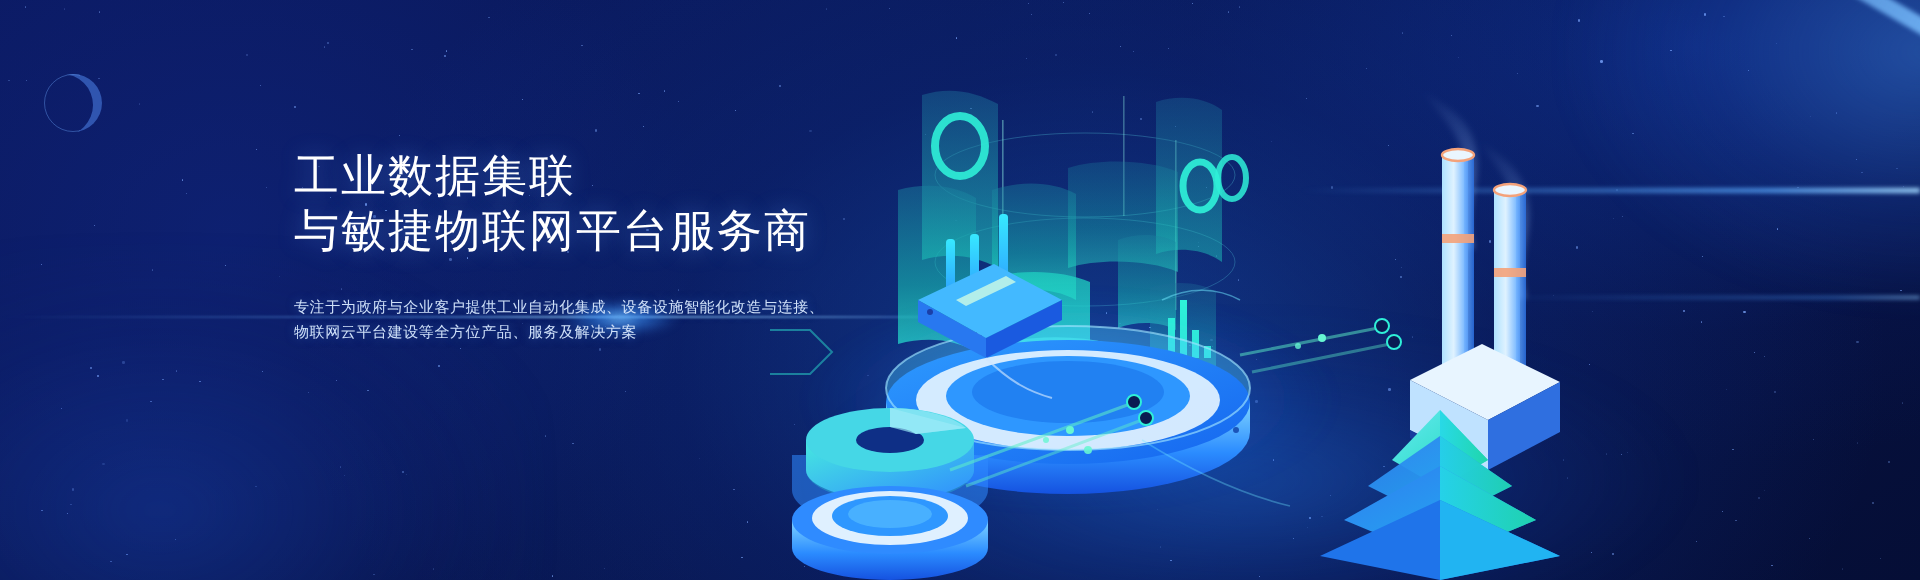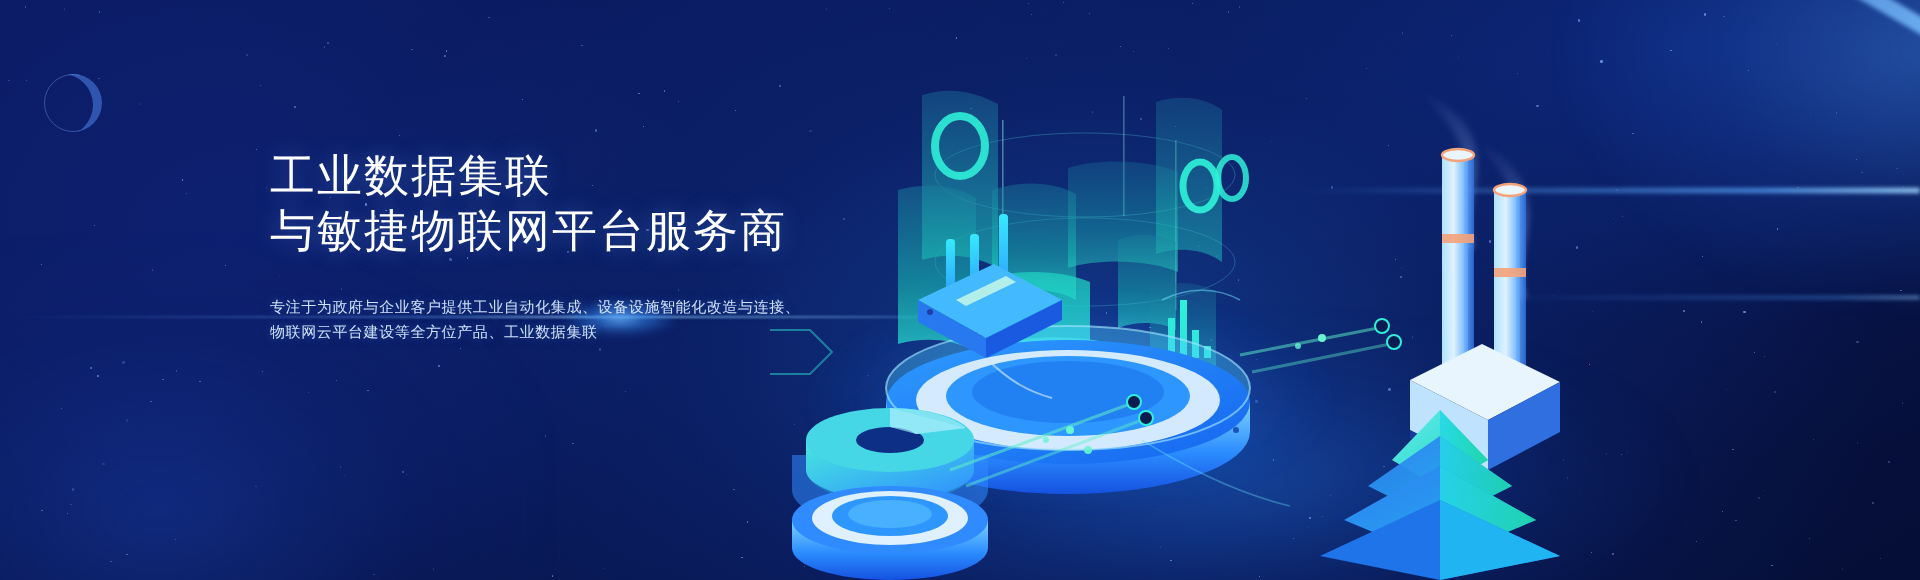--- a/index.html
+++ b/index.html
@@ -67,21 +67,21 @@
   }
 
   
   .ground {
     position:absolute; left:820px; top:330px; width:860px; height:300px;
     background:radial-gradient(ellipse at 50% 50%, rgba(40,130,255,0.30) 0%, rgba(25,80,200,0.12) 45%, rgba(10,30,100,0) 72%);
     filter:blur(20px); pointer-events:none;
   }
 
   
-  .copy { position:absolute; left:270px; top:148px; width:620px; }
+  .copy { position:absolute; left:294px; top:148px; width:620px; }
   .headline {
     color:#ffffff; font-size:45px; line-height:55px; letter-spacing:2px;
     font-weight:400; white-space:nowrap;
     text-shadow:0 0 22px rgba(90,160,255,0.45);
   }
   .subcopy {
     margin-top:36px; color:#cfe0f8; font-size:15px; line-height:25px;
     letter-spacing:0.6px; font-weight:400; white-space:nowrap;
     text-shadow:0 0 10px rgba(60,120,220,0.5);
   }
@@ -355,21 +355,21 @@
   <div class="ray-h2"></div>
   <div class="left-glow"></div>
   <div class="ground"></div>
   <div class="hline"></div>
   <div class="glow-dot"></div>
 
   <div class="copy">
     <div class="headline">工业数据集联</div>
     <div class="headline">与敏捷物联网平台服务商</div>
     <div class="subcopy">专注于为政府与企业客户提供工业自动化集成、设备设施智能化改造与连接、</div>
-    <div class="subcopy" style="margin-top:0">物联网云平台建设等全方位产品、工业数据集联</div>
+    <div class="subcopy" style="margin-top:0">物联网云平台建设等全方位产品、服务及解决方案</div>
   </div>
 
   <div class="art">
     <svg width="1000" height="580" viewBox="0 0 1000 580" xmlns="http://www.w3.org/2000/svg">
       <defs>
         <linearGradient id="gCyan" x1="0" y1="0" x2="0" y2="1">
           <stop offset="0%" stop-color="#1fd6c4" stop-opacity="0.75"></stop>
           <stop offset="100%" stop-color="#2ff5d8" stop-opacity="0.95"></stop>
         </linearGradient>
         <linearGradient id="gPanel" x1="0" y1="0" x2="0" y2="1">

